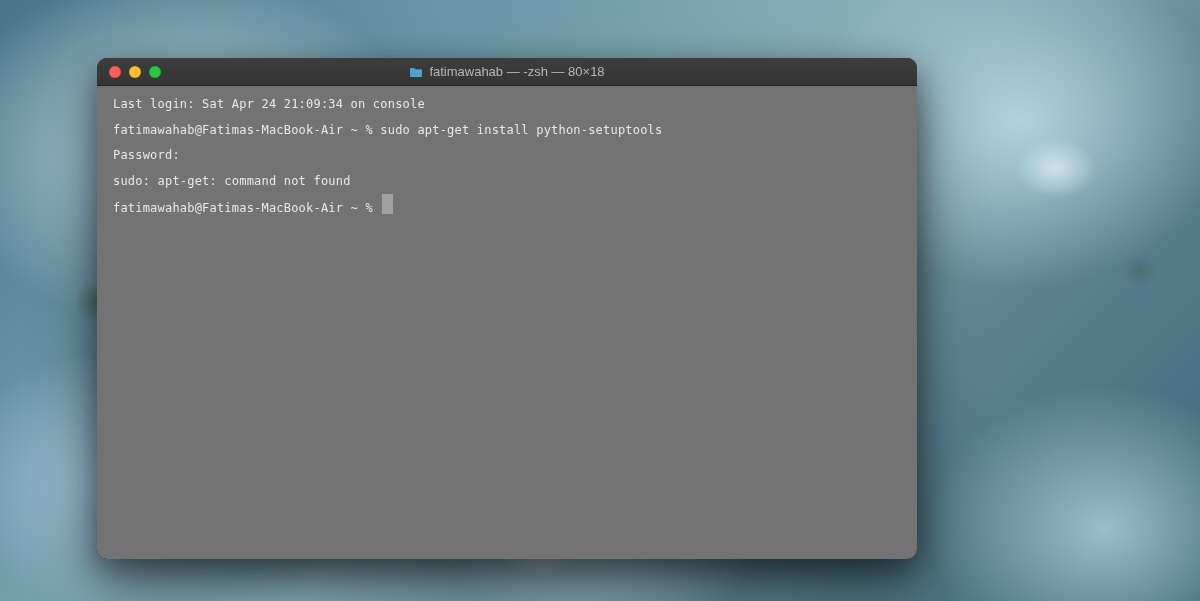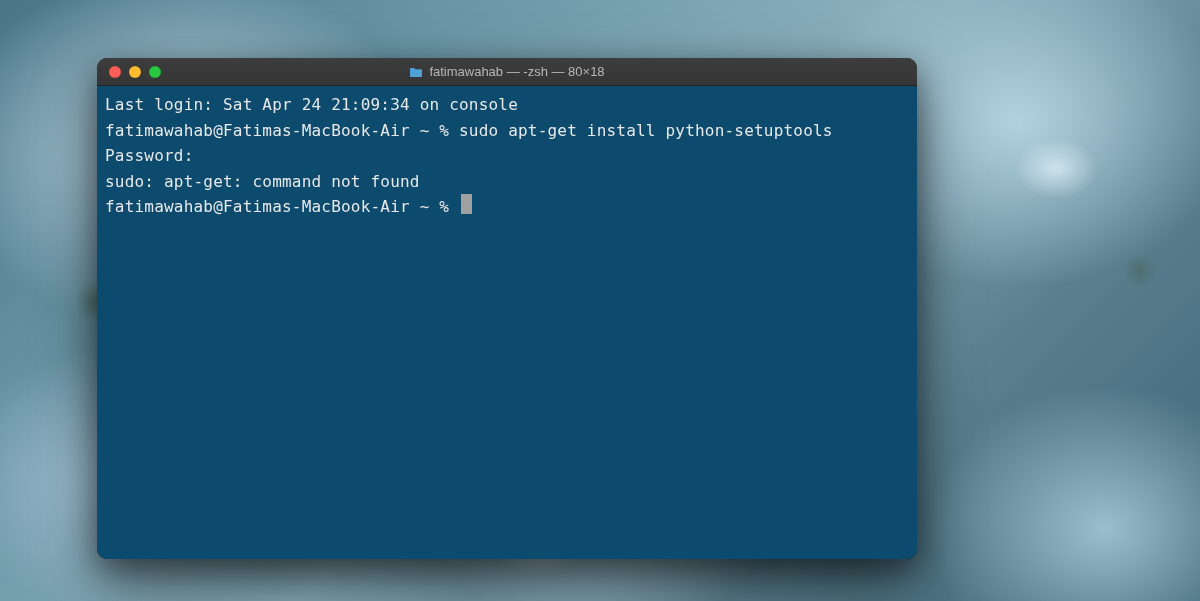--- a/index.html
+++ b/index.html
@@ -74,24 +74,24 @@
       justify-content: center;
       gap: 6px;
       pointer-events: none;
     }
     .folder-icon {
       width: 14px; height: 11px;
       display: inline-block;
     }
     .terminal-body {
       flex: 1;
-      background: #0c4a6e;
-      padding: 6px 8px;
+      background: #737373;
+      padding: 6px 16px;
       font-family: "SF Mono", Menlo, Monaco, Consolas, monospace;
-      font-size: 16px;
+      font-size: 12px;
       line-height: 25.5px;
       color: #e8e8e8;
       white-space: pre;
       overflow: hidden;
       letter-spacing: 0.2px;
     }
     .term-line { display: block; }
     .cursor-block {
       display: inline-block;
       width: 10.8px;

